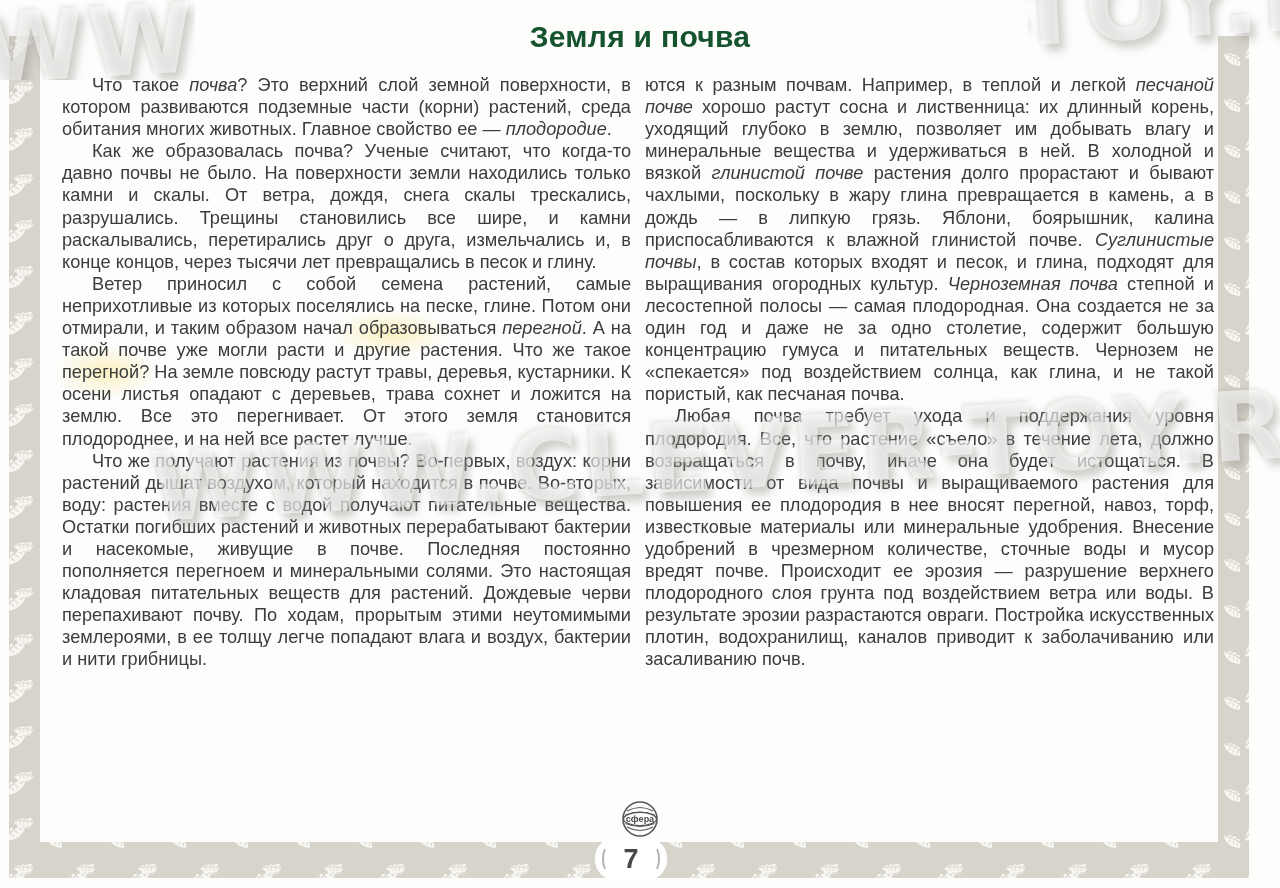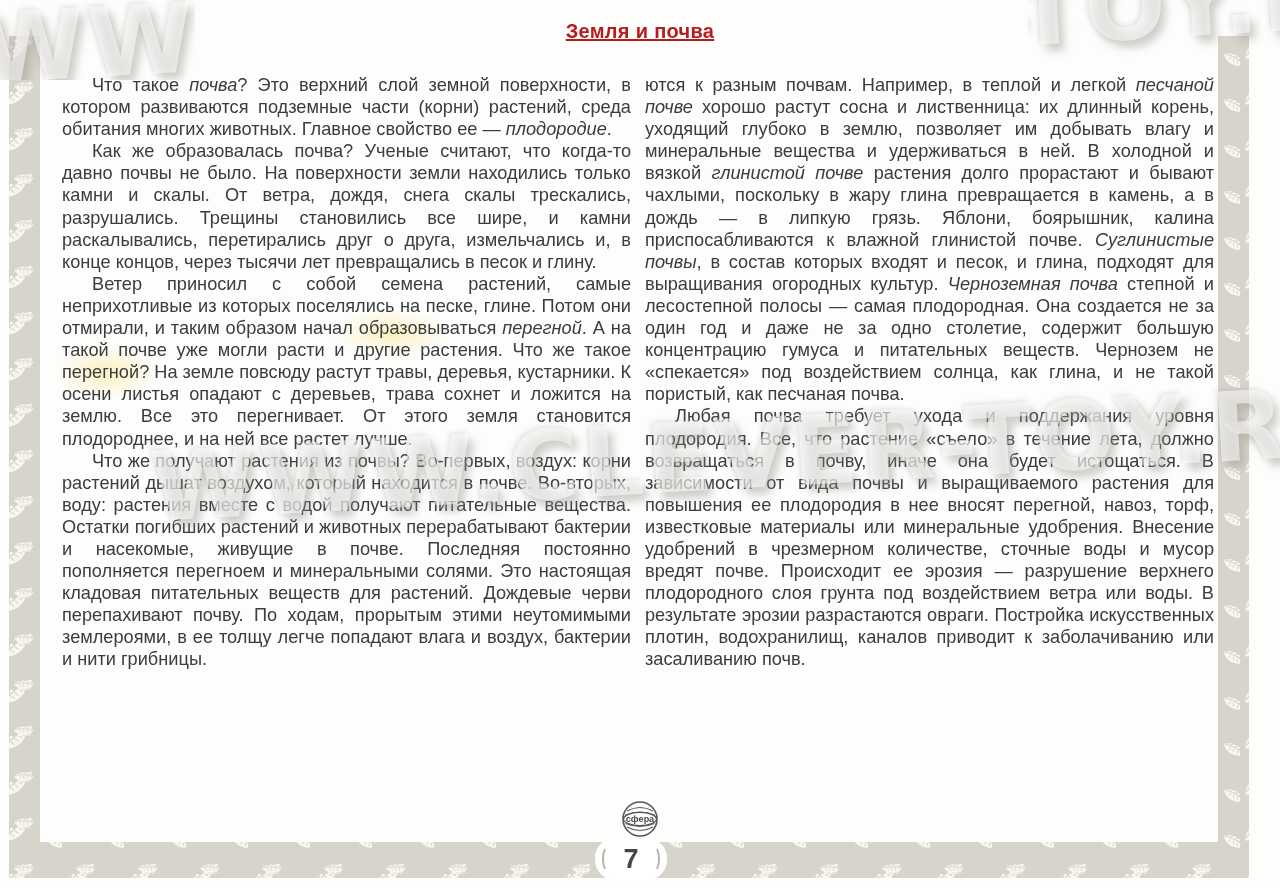--- a/index.html
+++ b/index.html
@@ -15,23 +15,22 @@
 
   
   .stain { position:absolute; z-index:1; pointer-events:none;
     background:radial-gradient(ellipse at center, rgba(247,228,130,0.50) 0%, rgba(247,228,130,0.0) 72%); }
   #stain1 { left:333px; top:310px; width:115px; height:46px; }
   #stain2 { left:56px;  top:346px; width:100px; height:52px; }
 
   
   .title {
     position:absolute; left:0; top:20px; width:100%; z-index:2;
-    text-align:center; font-size:20px; font-weight:bold; color:#b91c1c;
+    text-align:center; font-size:30px; font-weight:bold; color:#14532d;
     letter-spacing:0.3px;
-    text-decoration:underline;
   }
 
   
   .columns {
     position:absolute; left:62px; top:74px; width:1152px; z-index:2;
     display:flex; gap:14px;
     color:#3b3c3e; font-size:18.2px; line-height:22.1px;
   }
   .col { width:569px; }
   .col p.para { text-indent:30px; text-align:justify; margin:0; }

